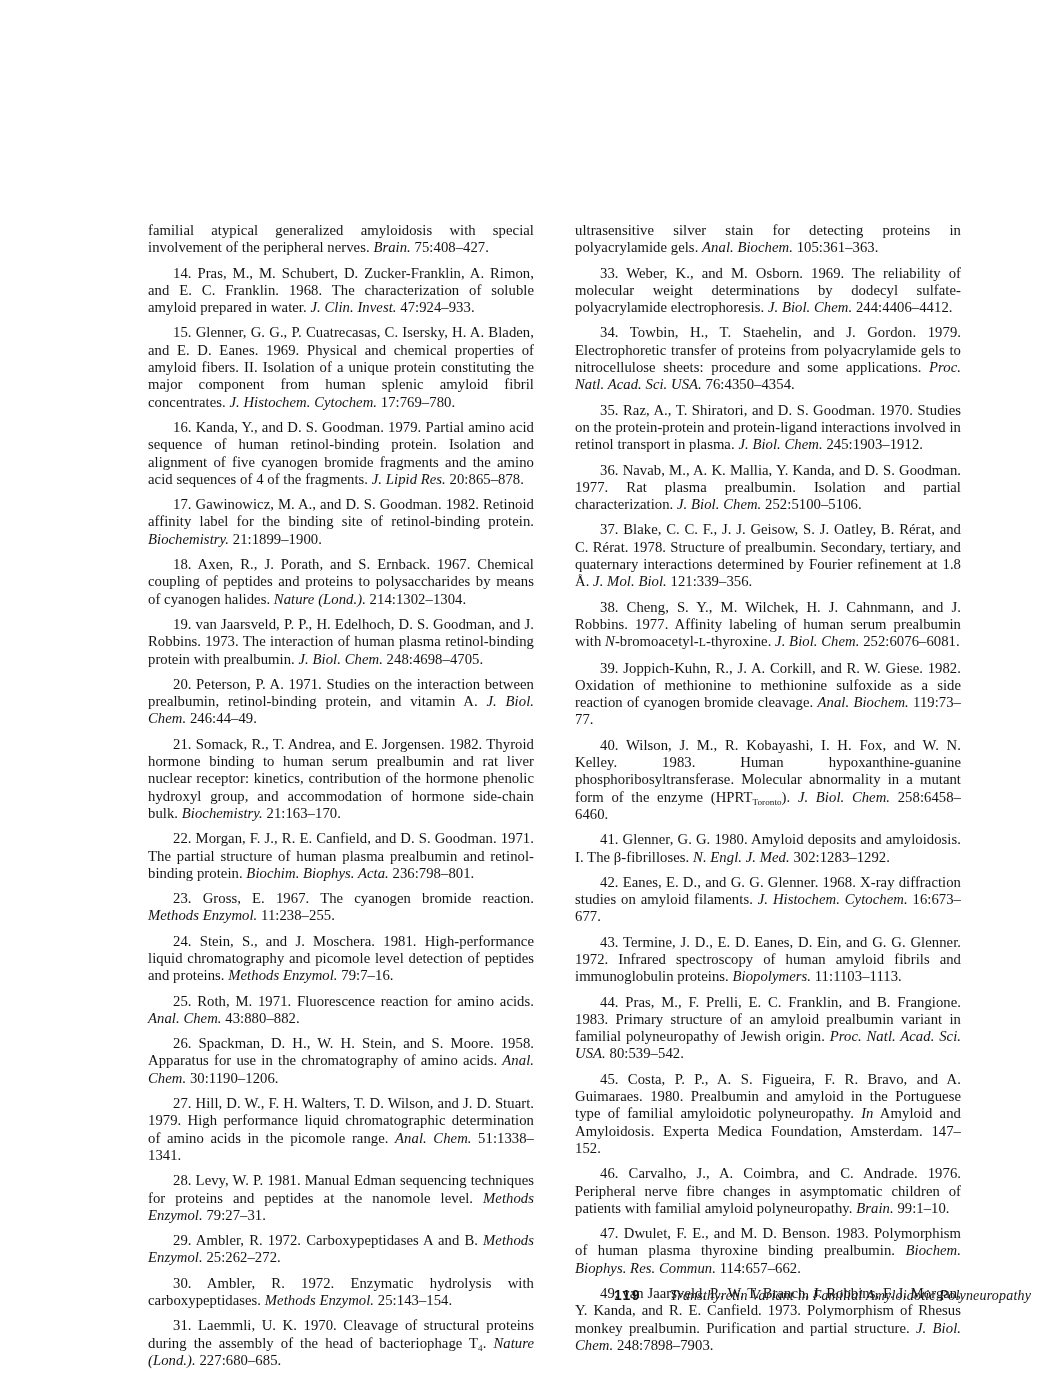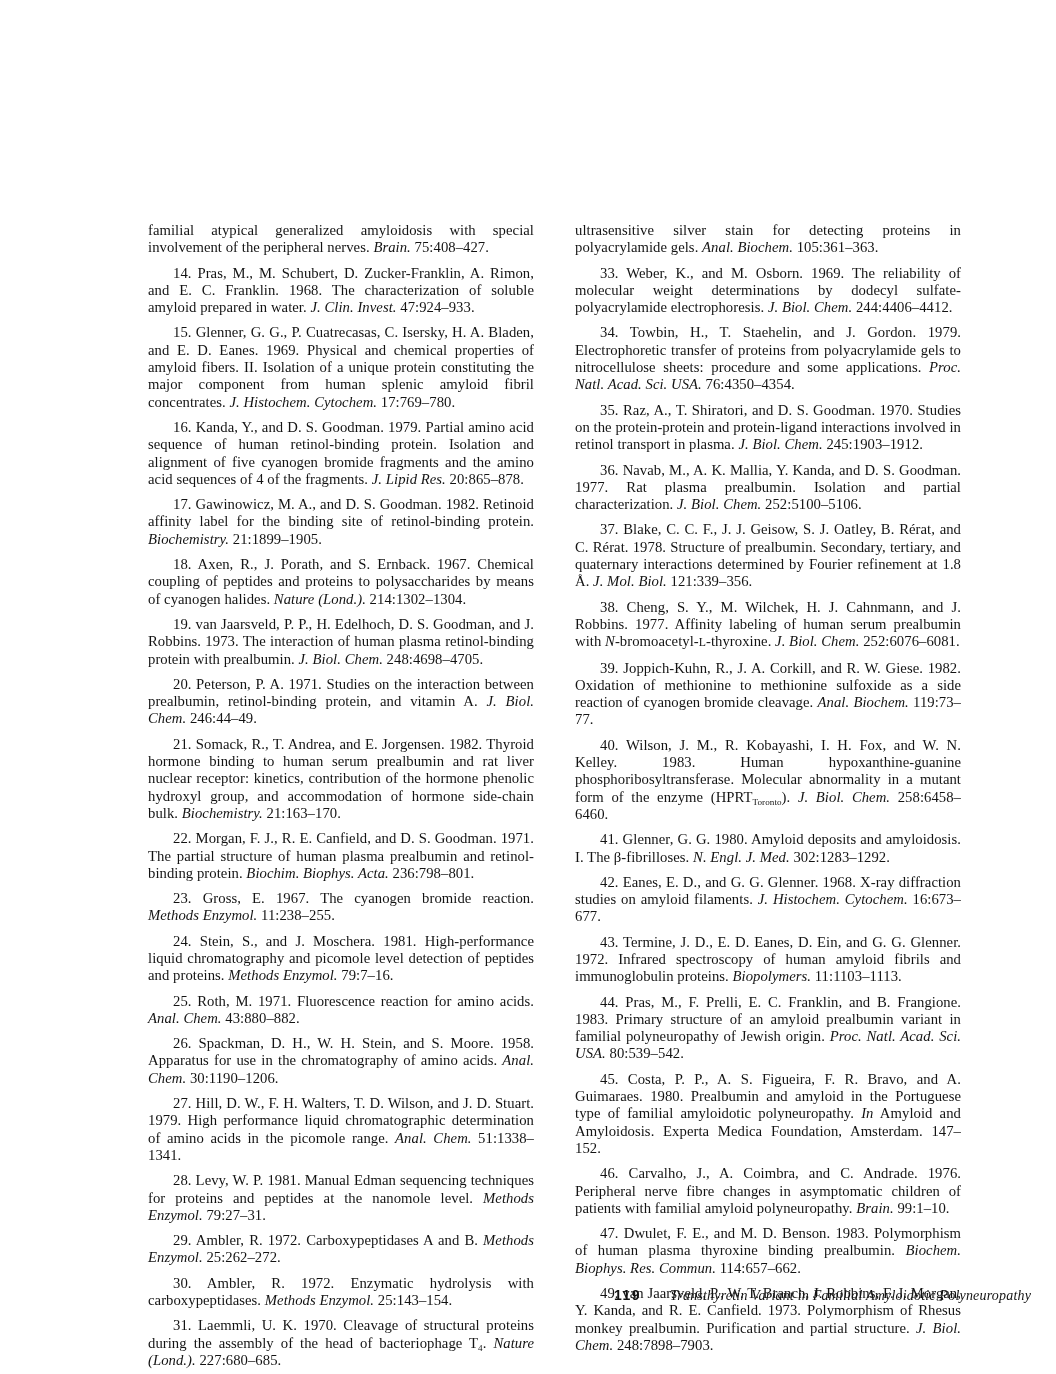--- a/index.html
+++ b/index.html
@@ -56,21 +56,21 @@
 </head>
 <body>
 
 <div class="page">
   <div class="columns">
     <div class="col" id="col-left">
         <p class="ref"><span>familial atypical generalized amyloidosis with special involvement of the peripheral nerves. </span><span class="i">Brain.</span><span> 75:408–427.</span></p>
         <p class="ref indent"><span>14. Pras, M., M. Schubert, D. Zucker-Franklin, A. Rimon, and E. C. Franklin. 1968. The characterization of soluble amyloid prepared in water. </span><span class="i">J. Clin. Invest.</span><span> 47:924–933.</span></p>
         <p class="ref indent"><span>15. Glenner, G. G., P. Cuatrecasas, C. Isersky, H. A. Bladen, and E. D. Eanes. 1969. Physical and chemical properties of amyloid fibers. II. Isolation of a unique protein constituting the major component from human splenic amyloid fibril concentrates. </span><span class="i">J. Histochem. Cytochem.</span><span> 17:769–780.</span></p>
         <p class="ref indent"><span>16. Kanda, Y., and D. S. Goodman. 1979. Partial amino acid sequence of human retinol-binding protein. Isolation and alignment of five cyanogen bromide fragments and the amino acid sequences of 4 of the fragments. </span><span class="i">J. Lipid Res.</span><span> 20:865–878.</span></p>
-        <p class="ref indent"><span>17. Gawinowicz, M. A., and D. S. Goodman. 1982. Retinoid affinity label for the binding site of retinol-binding protein. </span><span class="i">Biochemistry.</span><span> 21:1899–1905.</span></p>
+        <p class="ref indent"><span>17. Gawinowicz, M. A., and D. S. Goodman. 1982. Retinoid affinity label for the binding site of retinol-binding protein. </span><span class="i">Biochemistry.</span><span> 21:1899–1900.</span></p>
         <p class="ref indent"><span>18. Axen, R., J. Porath, and S. Ernback. 1967. Chemical coupling of peptides and proteins to polysaccharides by means of cyanogen halides. </span><span class="i">Nature (Lond.).</span><span> 214:1302–1304.</span></p>
         <p class="ref indent"><span>19. van Jaarsveld, P. P., H. Edelhoch, D. S. Goodman, and J. Robbins. 1973. The interaction of human plasma retinol-binding protein with prealbumin. </span><span class="i">J. Biol. Chem.</span><span> 248:4698–4705.</span></p>
         <p class="ref indent"><span>20. Peterson, P. A. 1971. Studies on the interaction between prealbumin, retinol-binding protein, and vitamin A. </span><span class="i">J. Biol. Chem.</span><span> 246:44–49.</span></p>
         <p class="ref indent"><span>21. Somack, R., T. Andrea, and E. Jorgensen. 1982. Thyroid hormone binding to human serum prealbumin and rat liver nuclear receptor: kinetics, contribution of the hormone phenolic hydroxyl group, and accommodation of hormone side-chain bulk. </span><span class="i">Biochemistry.</span><span> 21:163–170.</span></p>
         <p class="ref indent"><span>22. Morgan, F. J., R. E. Canfield, and D. S. Goodman. 1971. The partial structure of human plasma prealbumin and retinol-binding protein. </span><span class="i">Biochim. Biophys. Acta.</span><span> 236:798–801.</span></p>
         <p class="ref indent"><span>23. Gross, E. 1967. The cyanogen bromide reaction. </span><span class="i">Methods Enzymol.</span><span> 11:238–255.</span></p>
         <p class="ref indent"><span>24. Stein, S., and J. Moschera. 1981. High-performance liquid chromatography and picomole level detection of peptides and proteins. </span><span class="i">Methods Enzymol.</span><span> 79:7–16.</span></p>
         <p class="ref indent"><span>25. Roth, M. 1971. Fluorescence reaction for amino acids. </span><span class="i">Anal. Chem.</span><span> 43:880–882.</span></p>
         <p class="ref indent"><span>26. Spackman, D. H., W. H. Stein, and S. Moore. 1958. Apparatus for use in the chromatography of amino acids. </span><span class="i">Anal. Chem.</span><span> 30:1190–1206.</span></p>
         <p class="ref indent"><span>27. Hill, D. W., F. H. Walters, T. D. Wilson, and J. D. Stuart. 1979. High performance liquid chromatographic determination of amino acids in the picomole range. </span><span class="i">Anal. Chem.</span><span> 51:1338–1341.</span></p>

